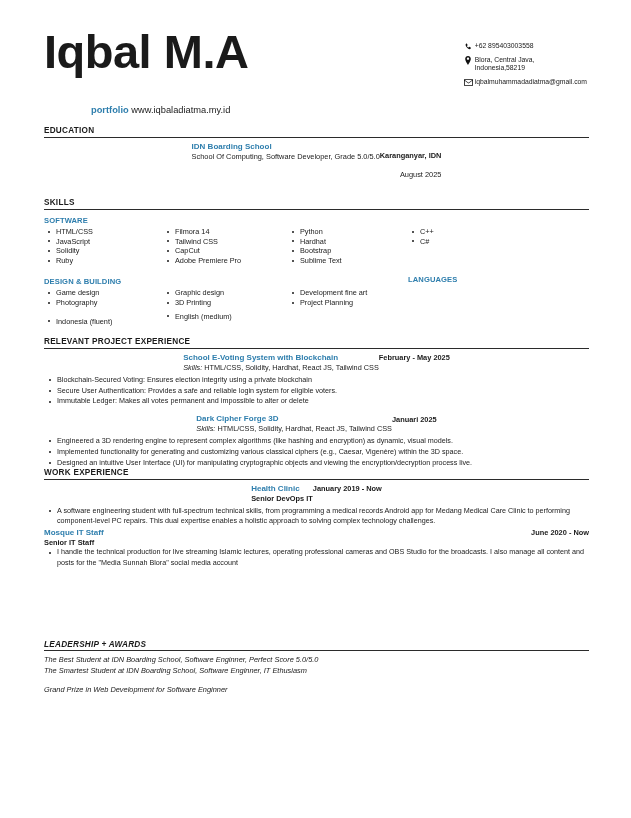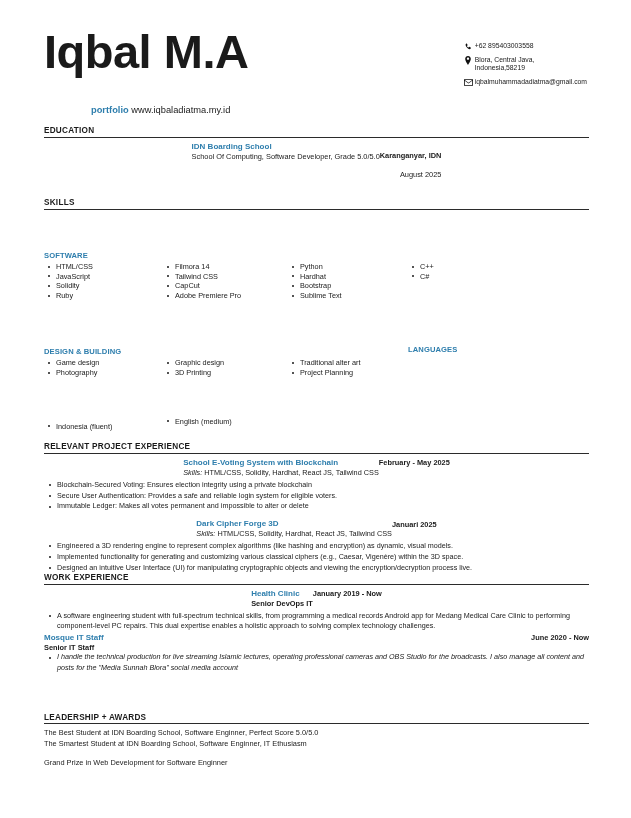--- a/index.html
+++ b/index.html
@@ -162,21 +162,21 @@
     background: #1a1a1a;
   }
 
   
   .skills-grid {
     display: grid;
     grid-template-columns: 119px 125px 120px 1fr;
     margin-top: 6px;
   }
 
-  .sk-cell { padding-right: 4px; margin-top: 35px; }
+  .sk-cell { padding-right: 4px; }
 
   .sk-head {
     color: #2E7EAD;
     font-weight: bold;
     font-size: 7.6px;
     letter-spacing: 0.1px;
     line-height: 1.3;
     margin-bottom: 1px;
   }
 
@@ -331,21 +331,21 @@
           <li>Graphic design</li>
           <li>3D Printing</li>
         </ul>
       </div>
 
 
       <div class="sk-cell">
         <div class="sk-spacer"></div>
         <div class="sk-head" style="visibility:hidden;">.</div>
         <ul class="sk-list">
-          <li>Traditional alter art</li>
+          <li>Development fine art</li>
           <li>Project Planning</li>
         </ul>
       </div>
 
       <div class="sk-cell">
         <div class="sk-spacer-lang"></div>
         <div class="sk-head">LANGUAGES</div>
       </div>
 
       <div class="sk-cell">
@@ -419,27 +419,27 @@
       </ul>
     </div>
 
     <div style="text-align:right;margin-top:1px;">
       <span class="entry-meta">June 2020 - Now</span>
     </div>
 
     <div class="mosque-block">
       <div class="entry-title">Mosque IT Staff</div>
       <div class="entry-role">Senior IT Staff</div>
-      <ul class="bullets" style="margin-top:0px;font-style:italic;">
+      <ul class="bullets" style="margin-top:0px;">
         <li>I handle the technical production for live streaming Islamic lectures, operating professional cameras and OBS Studio for the broadcasts. I also manage all content and posts for the "Media Sunnah Blora" social media account</li>
       </ul>
     </div>
   </div>
 
-  <div class="sec-awards" style="margin-top:40px;">
+  <div class="sec-awards" style="margin-top:72px;font-style:italic;">
     <div class="section-head">LEADERSHIP + AWARDS</div>
     <div class="awards-body">
       <div class="award-line">The Best Student at IDN Boarding School, Software Enginner, Perfect Score 5.0/5.0</div>
       <div class="award-line">The Smartest Student at IDN Boarding School, Software Enginner, IT Ethusiasm</div>
       <div class="award-gap"></div>
       <div class="award-line">Grand Prize in Web Development for Software Enginner</div>
     </div>
   </div>
 
 </div>

